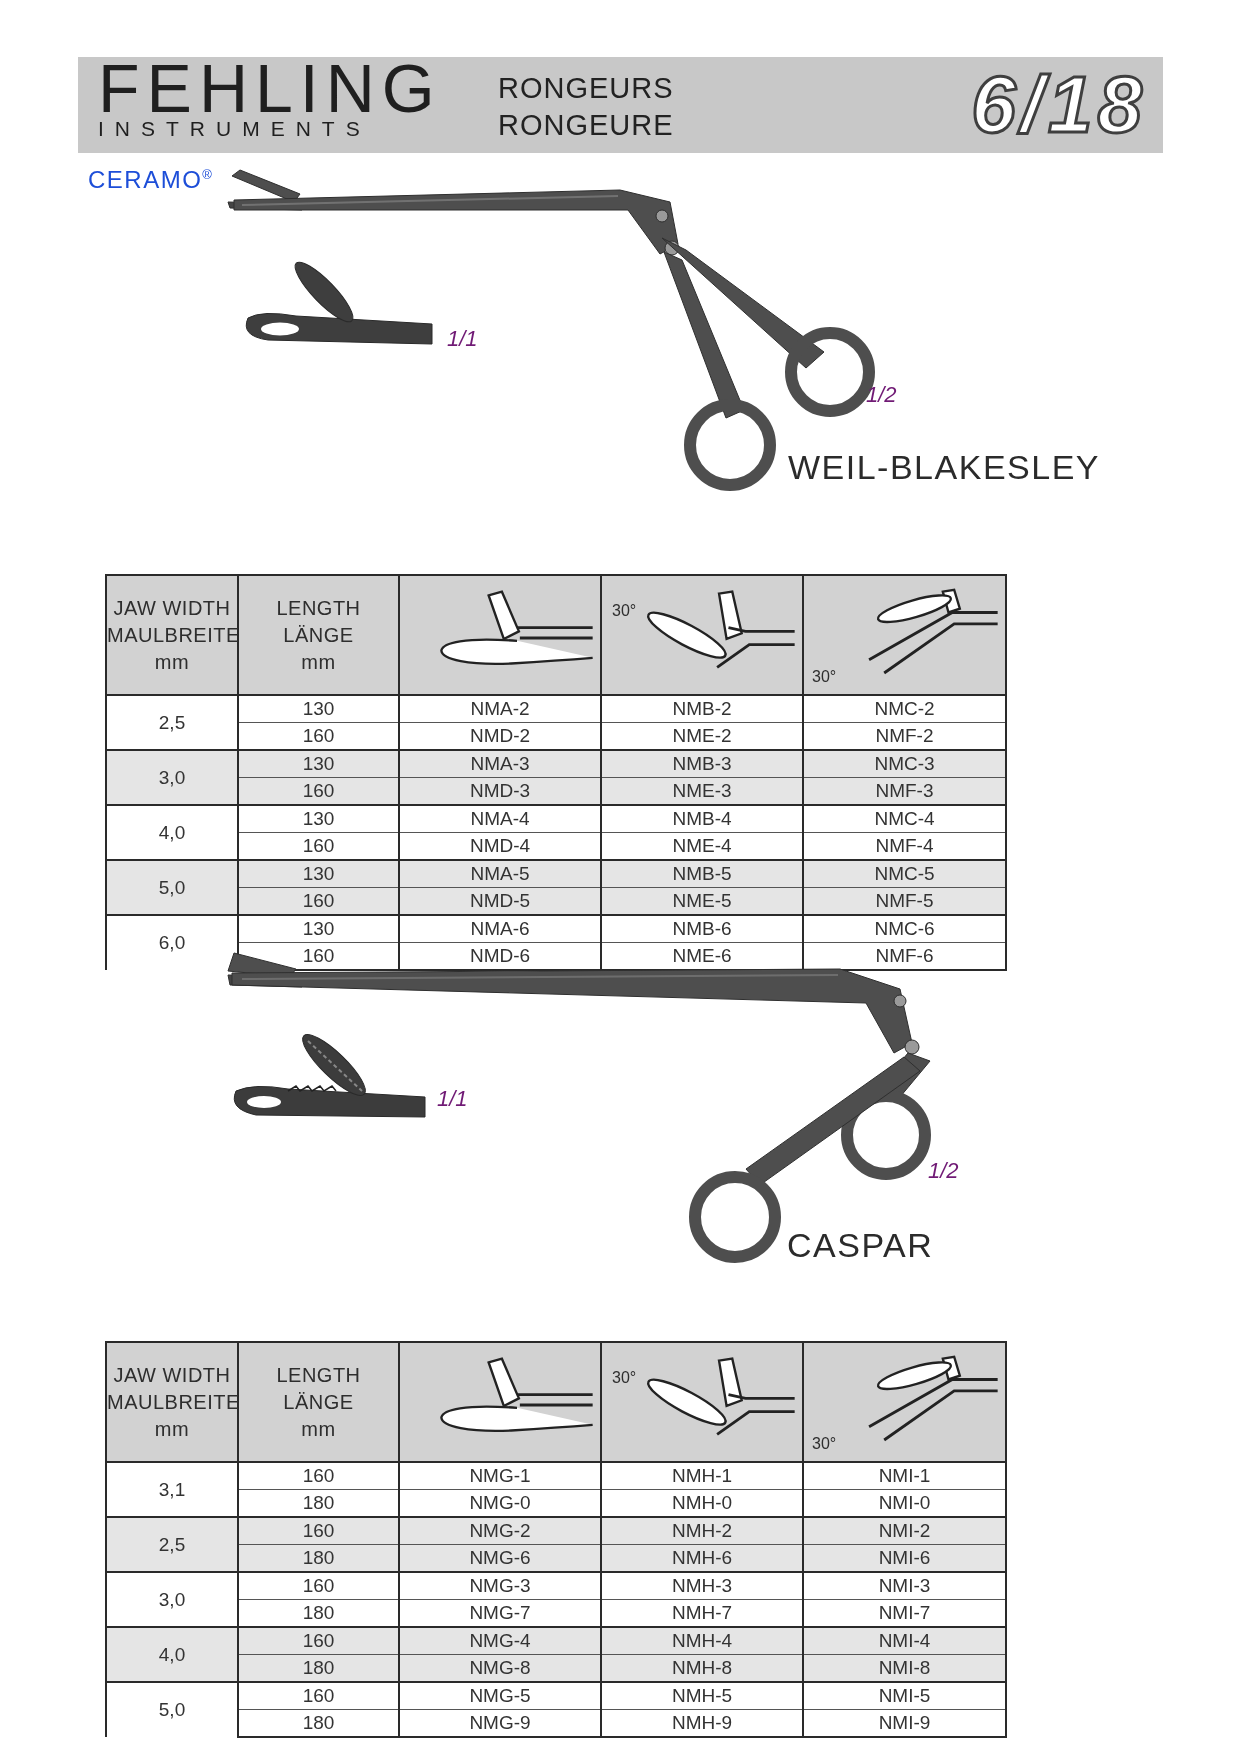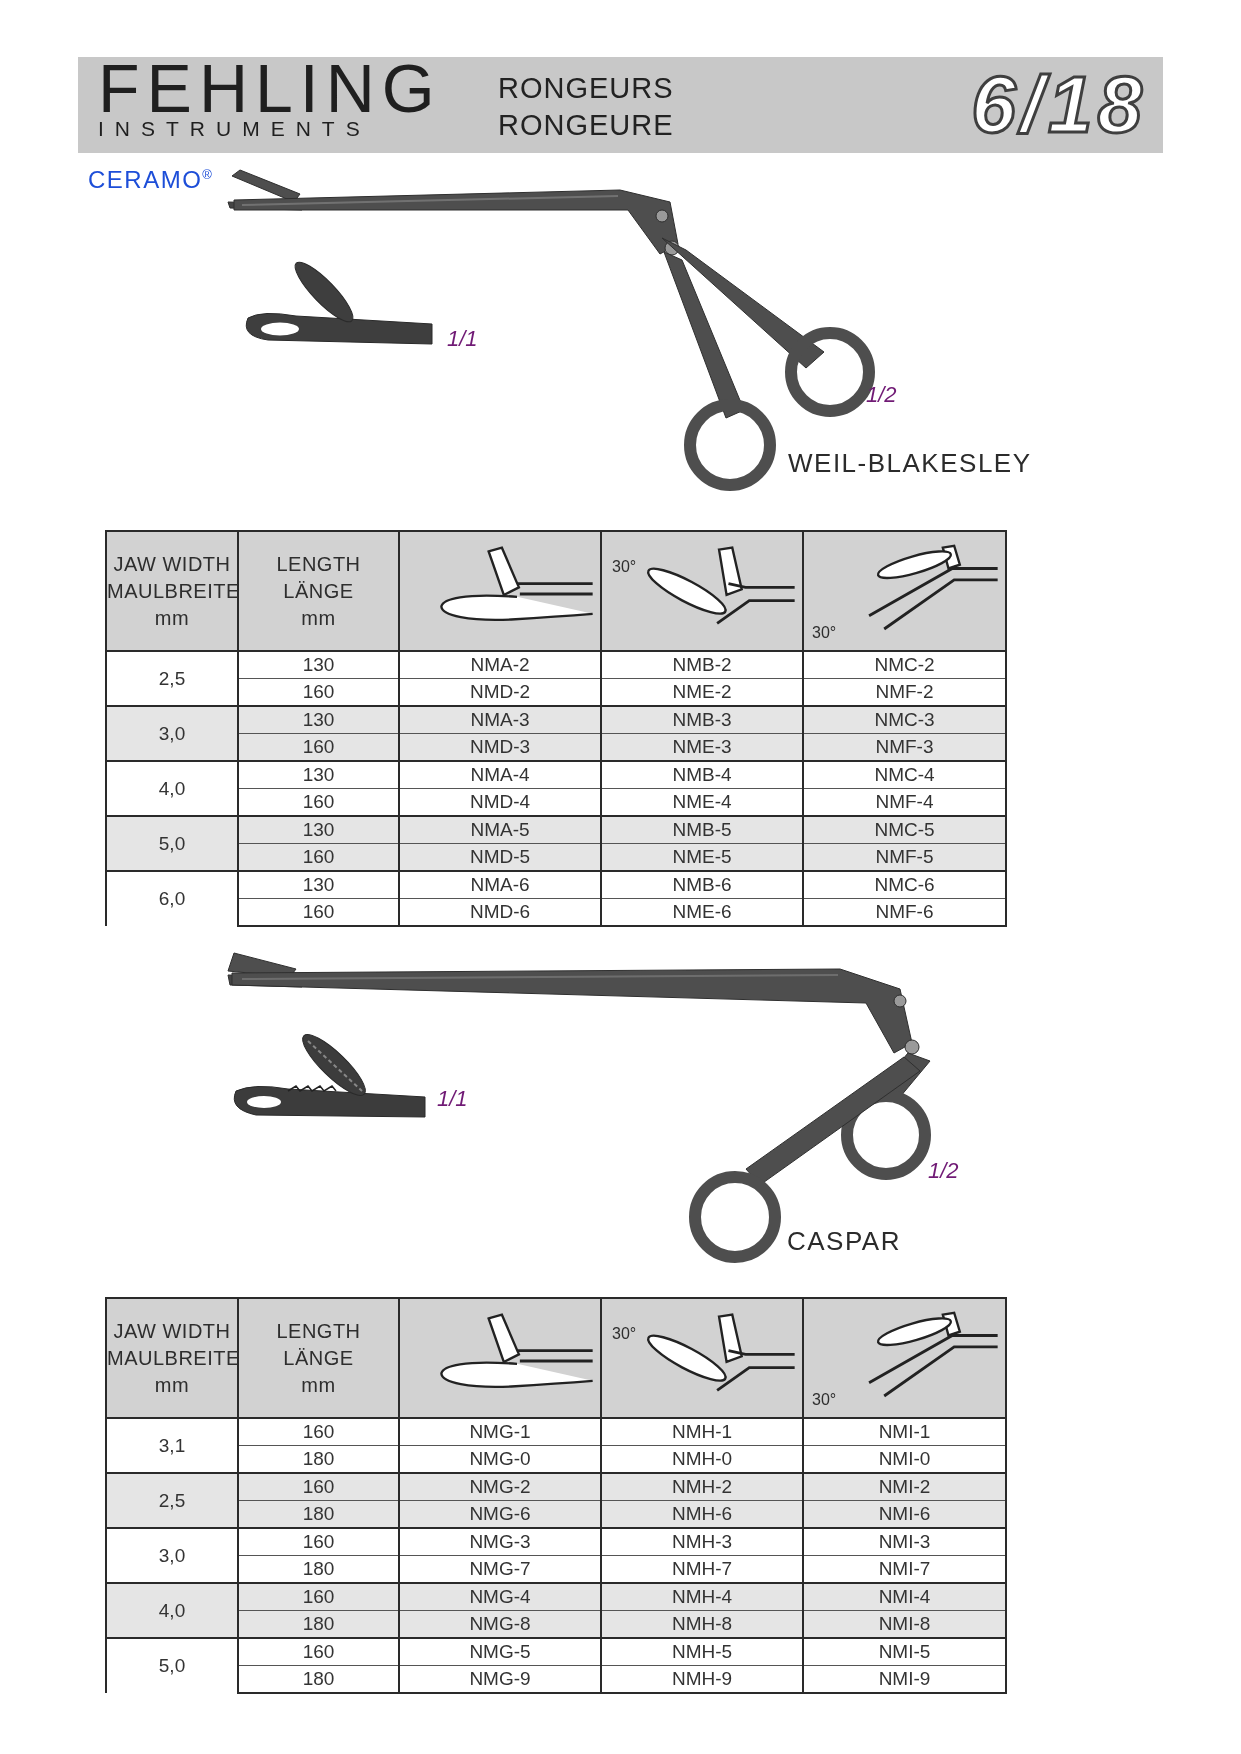--- a/index.html
+++ b/index.html
@@ -16,24 +16,24 @@
 
   .ceramo { position:absolute; left:88px; top:166px; font-size:24px; letter-spacing:1.5px; color:#1d4ed8; }
   .ceramo sup { font-size:13px; }
 
   
   .fig { position:absolute; }
   .fig1 { left:200px; top:160px; width:780px; height:345px; }
   .fig2 { left:200px; top:945px; width:800px; height:335px; }
   .fig svg { position:absolute; left:0; top:0; }
   .frac { position:absolute; font-size:22px; font-style:italic; color:#701a75; }
-  .figname { position:absolute; font-size:26px; letter-spacing:1.5px; color:#2b2b2b; white-space:nowrap; }
+  .figname { position:absolute; font-size:34px; letter-spacing:1.5px; color:#2b2b2b; white-space:nowrap; }
 
   
-  table.spec { position:absolute; left:105px; width:900px; border-collapse:collapse; table-layout:fixed; background:#fff; }
+  table.spec { position:absolute; left:105px; width:900px; border-collapse:collapse; table-layout:fixed; background:#fff;margin-top:44px; }
   .spec1 { top:530px; } .spec2 { top:1297px; }
   table.spec th { height:118px; background:#d2d2d2; border:2px solid #2a2a2a; position:relative; padding:0; vertical-align:middle; font-weight:400; }
   .thtext { white-space:pre-line; font-size:20px; line-height:27px; text-align:center; color:#2e2e2e; letter-spacing:0.5px; }
   th.diag svg { display:block; margin:6px auto 0 auto; }
   .ang { position:absolute; font-size:16px; color:#2e2e2e; }
   .ang-tl { left:10px; top:26px; } .ang-bl { left:8px; bottom:8px; }
   table.spec td { height:26px; text-align:center; vertical-align:middle; font-size:19px; color:#333;
       border-left:2px solid #2a2a2a; border-right:2px solid #2a2a2a; padding:0; }
   tr.group-start td { border-top:2px solid #2a2a2a; }
   tr.group-inner td { border-top:1px solid #555; }

